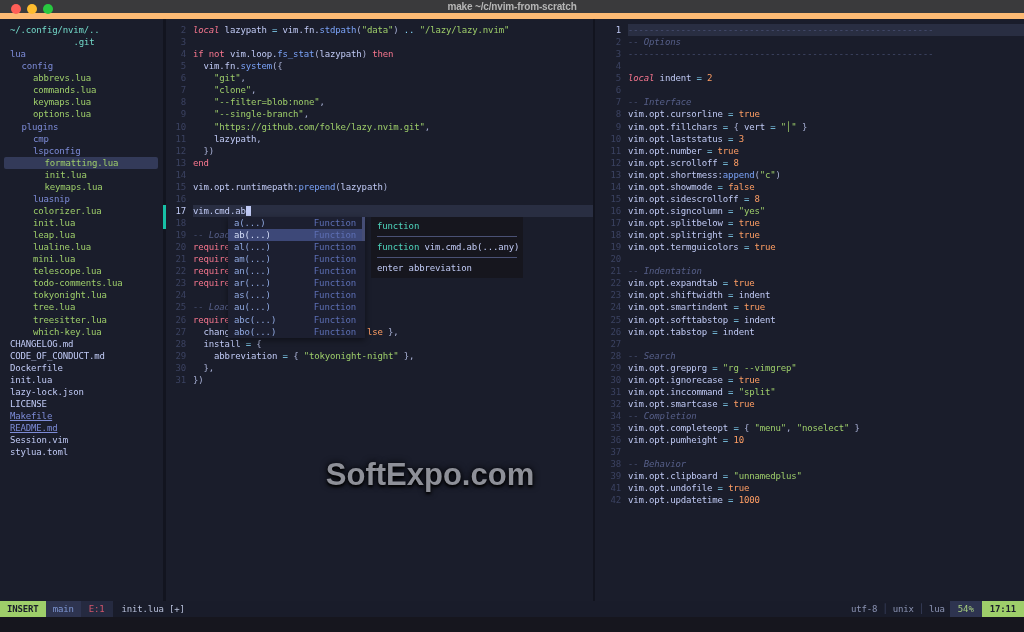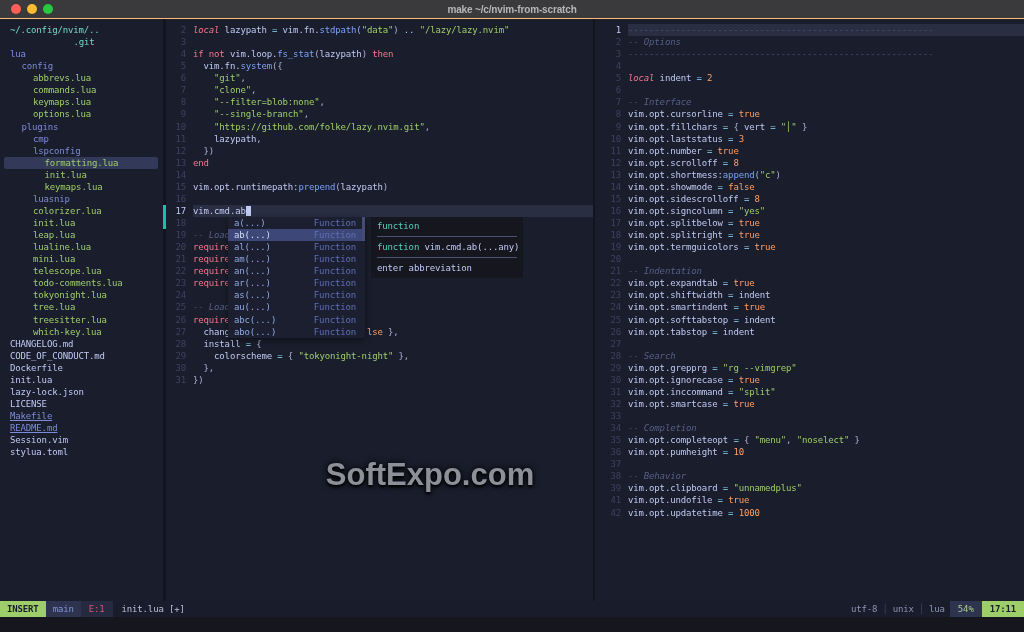--- a/index.html
+++ b/index.html
@@ -1,21 +1,21 @@
 <!DOCTYPE html>
 <html><head>
 <meta charset="utf-8">
 <style>
   * { margin:0; padding:0; box-sizing:border-box; }
   html,body { width:1024px; height:632px; overflow:hidden; background:#000; }
   .window { position:absolute; inset:0; background:#1a1d2b;
             font-family:"DejaVu Sans Mono", monospace; font-size:9px; letter-spacing:-0.15px; }
 
   
-  .titlebar { height:19px; background:#3a3a3c; border-bottom:1px solid #fdba74;
+  .titlebar { height:19px; background:#3a3a3c; border-bottom:6px solid #fdba74;
               display:flex; align-items:center; justify-content:center; position:relative; }
   .lights { position:absolute; left:11px; top:4px; display:flex; gap:6px; }
   .light { width:10px; height:10px; border-radius:50%; }
   .light.red { background:#ff5f57; } .light.yellow { background:#febc2e; } .light.green { background:#28c840; }
   .title { color:#b6b6b6; font-family:"Liberation Sans", sans-serif; font-size:10px; font-weight:bold; }
 
   
   .main { position:absolute; top:19px; left:0; right:0; bottom:31px; display:flex; }
   .sidebar { width:163px; padding-top:5px; overflow:hidden; flex:none; }
   .sep { width:3px; background:#12141f; position:relative; flex:none; }
@@ -256,21 +256,21 @@
           <div class="cline">
             <span class="lnum">27</span>
             <span class="ctext"><span class="tk-id">  chang</span><span class="tk-id">                          </span><span class="tk-num">lse</span><span class="tk-pu"> },</span></span>
           </div>
           <div class="cline">
             <span class="lnum">28</span>
             <span class="ctext"><span class="tk-id">  install </span><span class="tk-op">=</span><span class="tk-pu"> {</span></span>
           </div>
           <div class="cline">
             <span class="lnum">29</span>
-            <span class="ctext"><span class="tk-id">    colorscheme </span><span class="tk-op">=</span><span class="tk-pu"> { </span><span class="tk-str">"tokyonight-night"</span><span class="tk-pu"> },</span></span>
+            <span class="ctext"><span class="tk-id">    abbreviation </span><span class="tk-op">=</span><span class="tk-pu"> { </span><span class="tk-str">"tokyonight-night"</span><span class="tk-pu"> },</span></span>
           </div>
           <div class="cline">
             <span class="lnum">30</span>
             <span class="ctext"><span class="tk-pu">  },</span></span>
           </div>
           <div class="cline">
             <span class="lnum">31</span>
             <span class="ctext"><span class="tk-pu">})</span></span>
           </div>
         </div>
@@ -422,24 +422,20 @@
             <span class="lnum">30</span>
             <span class="ctext"><span class="tk-id">vim.opt.ignorecase </span><span class="tk-op">= </span><span class="tk-num">true</span></span>
           </div>
           <div class="cline">
             <span class="lnum">31</span>
             <span class="ctext"><span class="tk-id">vim.opt.inccommand </span><span class="tk-op">= </span><span class="tk-str">"split"</span></span>
           </div>
           <div class="cline">
             <span class="lnum">32</span>
             <span class="ctext"><span class="tk-id">vim.opt.smartcase </span><span class="tk-op">= </span><span class="tk-num">true</span></span>
-          </div>
-          <div class="cline">
-            <span class="lnum">33</span>
-            <span class="ctext"></span>
           </div>
           <div class="cline">
             <span class="lnum">34</span>
             <span class="ctext"><span class="tk-cm">-- Completion</span></span>
           </div>
           <div class="cline">
             <span class="lnum">35</span>
             <span class="ctext"><span class="tk-id">vim.opt.completeopt </span><span class="tk-op">= </span><span class="tk-pu">{ </span><span class="tk-str">"menu"</span><span class="tk-pu">, </span><span class="tk-str">"noselect"</span><span class="tk-pu"> }</span></span>
           </div>
           <div class="cline">

